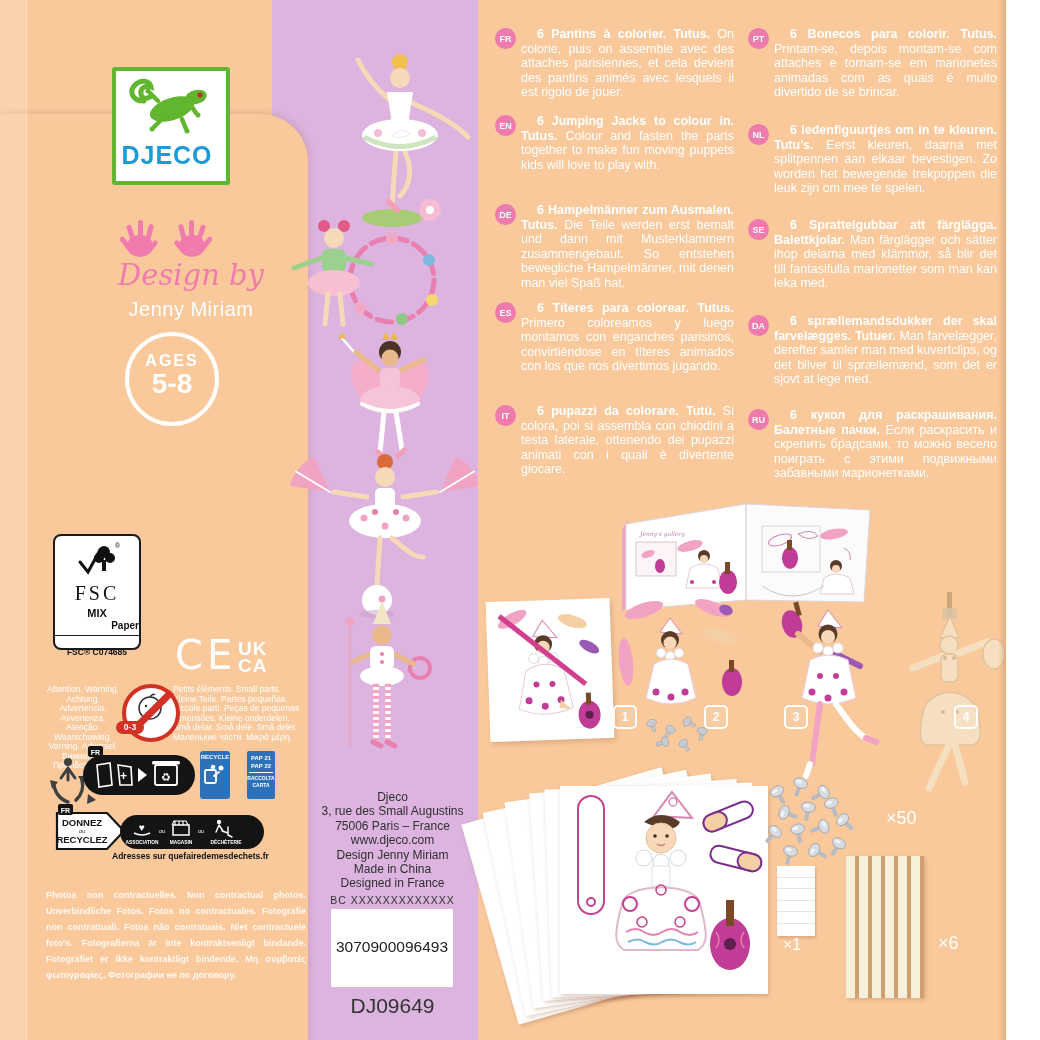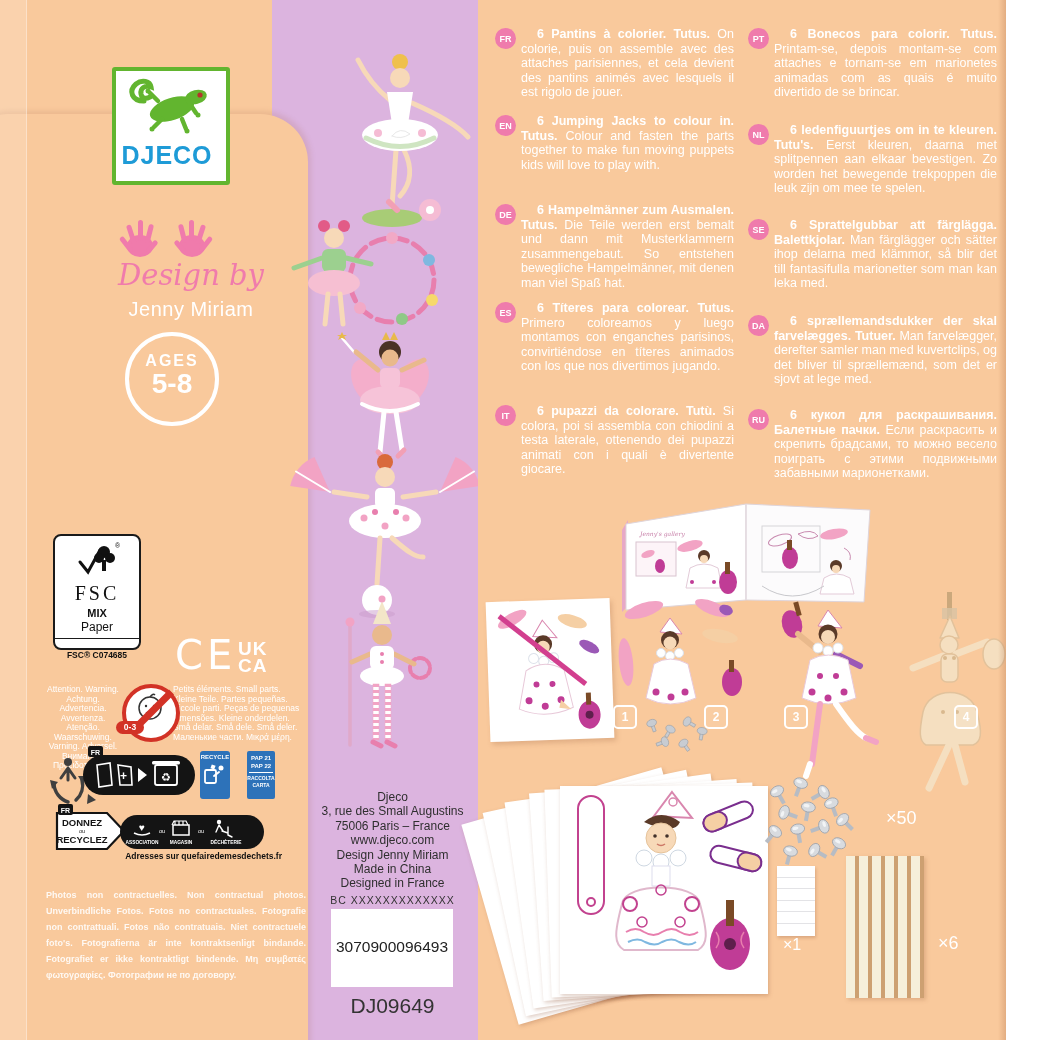--- a/index.html
+++ b/index.html
@@ -20,38 +20,38 @@
           font-family:"DejaVu Serif",serif;font-style:italic;font-size:29px;}
   .designer-name{left:96px;top:298px;width:190px;text-align:center;color:#fff;font-size:20px;letter-spacing:.5px;}
   .ages{left:125px;top:332px;width:86px;height:86px;border:4px solid #fff;border-radius:50%;
         color:#fff;text-align:center;}
   .ages .a1{display:block;margin-top:16px;font-weight:800;font-size:16px;letter-spacing:2px;}
   .ages .a2{display:block;font-weight:800;font-size:28px;line-height:28px;}
   
   .fsc{left:53px;top:534px;width:84px;height:112px;background:#fff;border:2px solid #1a1a1a;border-radius:8px;text-align:center;color:#111;}
   .fsc .t1{font-family:"Liberation Serif",serif;font-size:20px;letter-spacing:3px;margin-top:-2px;}
   .fsc .t2{font-weight:800;font-size:11px;margin-top:2px;}
-  .fsc .t3{font-size:12px;margin-top:1px;font-weight:400;}
+  .fsc .t3{font-size:10px;margin-top:1px;font-weight:700;text-align:right;}
   .fsc .t4{border-top:1.5px solid #1a1a1a;margin-top:4px;padding-top:11px;font-size:8.5px;font-weight:700;}
   
   .ce{left:175px;top:632px;color:#fff;font-size:40px;font-weight:400;letter-spacing:4px;font-family:"DejaVu Sans",sans-serif;}
   .ukca{left:238px;top:640px;color:#fff;font-weight:800;font-size:19px;line-height:17px;letter-spacing:1px;}
   .warn{color:#fff;font-size:8.5px;line-height:9.5px;font-weight:500;}
   .w-left{left:44px;top:685px;width:78px;text-align:center;}
   .w-right{left:173px;top:685px;width:128px;text-align:left;}
   .sign03{left:122px;top:684px;width:50px;height:50px;background:#fff;border:4px solid #D23226;border-radius:50%;}
   .sign03 .bar{position:absolute;left:-4px;top:21px;width:58px;height:7px;background:#D23226;transform:rotate(-45deg);}
   .pill03{left:116px;top:706px;width:28px;height:13px;background:#D23226;border-radius:7px;color:#fff;
           font-size:8.5px;font-weight:800;text-align:center;line-height:13px;margin-top:15px;}
   
   .pap{left:247px;top:751px;width:28px;height:48px;background:#2D72B9;border-radius:2px;color:#fff;text-align:center;}
   .pap .p{font-size:6px;font-weight:700;line-height:7.5px;}
   .pap .sep{border-top:1px solid #fff;margin:2px 2px;}
   .pap .q{font-size:5px;font-weight:700;line-height:6.5px;}
-  .addr-line{left:112px;top:851px;width:170px;text-align:right;color:#111;font-size:8.5px;font-weight:700;}
+  .addr-line{left:112px;top:851px;width:170px;text-align:left;color:#111;font-size:8.5px;font-weight:700;}
   .disclaimer{left:46px;top:887px;width:260px;color:rgba(255,255,255,.88);font-size:9px;line-height:16px;font-weight:600;text-align:justify;}
   
   .address{left:300px;top:790px;width:185px;text-align:center;color:#2F2F2F;font-size:12px;line-height:14.4px;font-weight:500;}
   .bc{left:300px;top:894px;width:185px;text-align:center;color:#333;font-size:10.5px;letter-spacing:1px;font-weight:500;}
   .barcode-box{left:331px;top:909px;width:122px;height:78px;background:#fff;}
   .barcode-num{left:331px;top:938px;width:122px;text-align:center;color:#222;font-size:15.5px;}
   .ref{left:300px;top:994px;width:185px;text-align:center;color:#333;font-size:21px;}
   
   .lang{position:absolute;color:#fff;}
   .lang-badge{position:absolute;left:0;top:1px;width:21px;height:21px;border-radius:50%;background:#EF7BAC;

